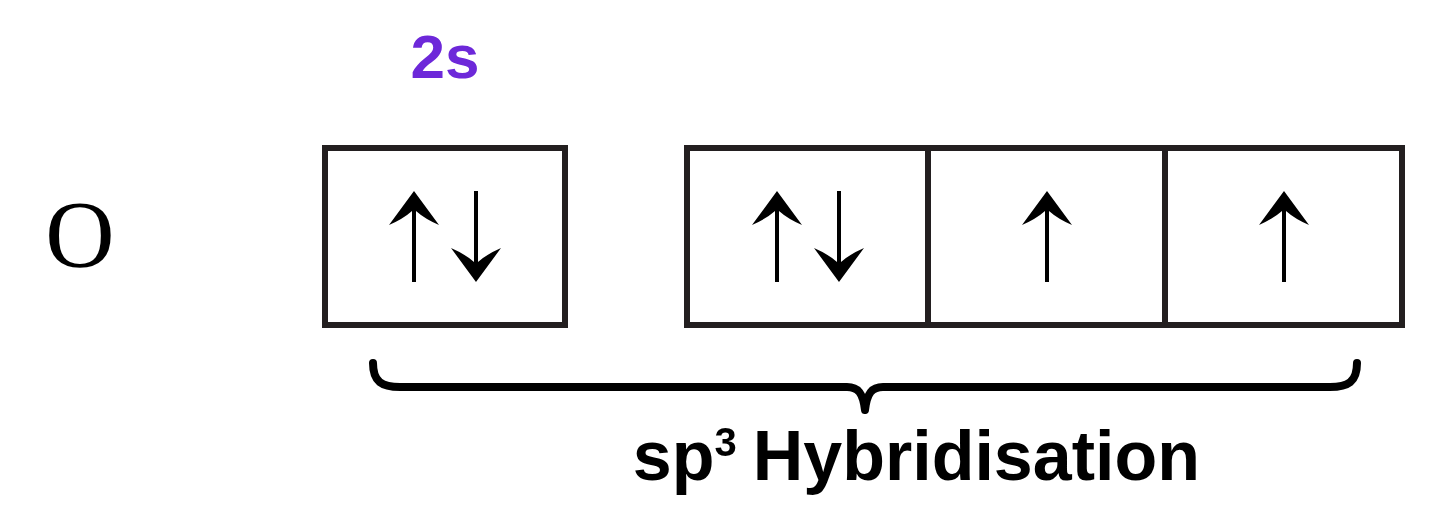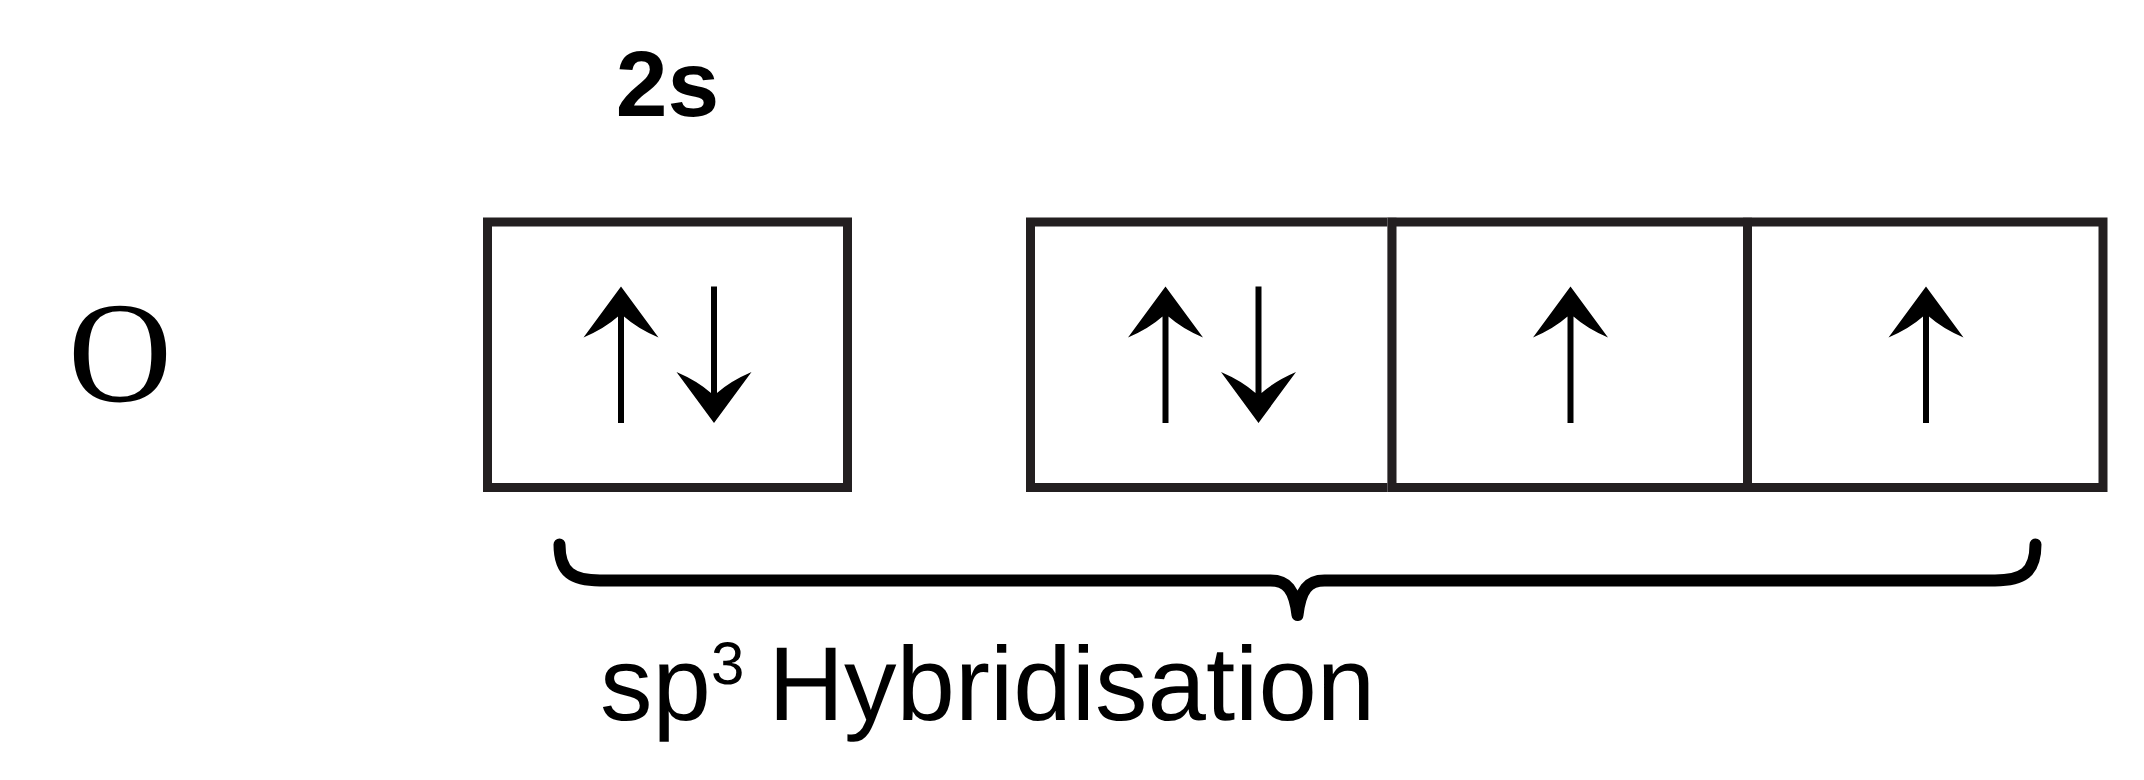--- a/index.html
+++ b/index.html
@@ -35,21 +35,21 @@
     user-select: none;
   }
 
   
   .shell-label {
     position: absolute;
     font-family: "Liberation Sans", sans-serif;
     font-size: 62px;
     line-height: 62px;
     font-weight: 700;
-    color: #000000;
+    color: #6d28d9;
     text-align: center;
     user-select: none;
   }
   .shell-label.s-label {
     left: 322px;
     top: 26px;
     width: 246px;
   }
   .shell-label.p-label {
     left: 684px;
@@ -105,25 +105,25 @@
     height: 70px;
     overflow: visible;
   }
 
   
   .hybrid-caption {
     position: absolute;
     left: 400px;
     top: 414px;
     width: 800px;
-    text-align: left;
+    text-align: right;
     font-family: "Liberation Sans", sans-serif;
     font-size: 70px;
     line-height: 84px;
-    font-weight: 400;
+    font-weight: 700;
     color: #000000;
     white-space: nowrap;
     user-select: none;
   }
   .hybrid-caption .sup {
     font-size: 40px;
     vertical-align: super;
     line-height: 0;
   }
   .hybrid-caption .gap { display: inline-block; width: 16px; }

